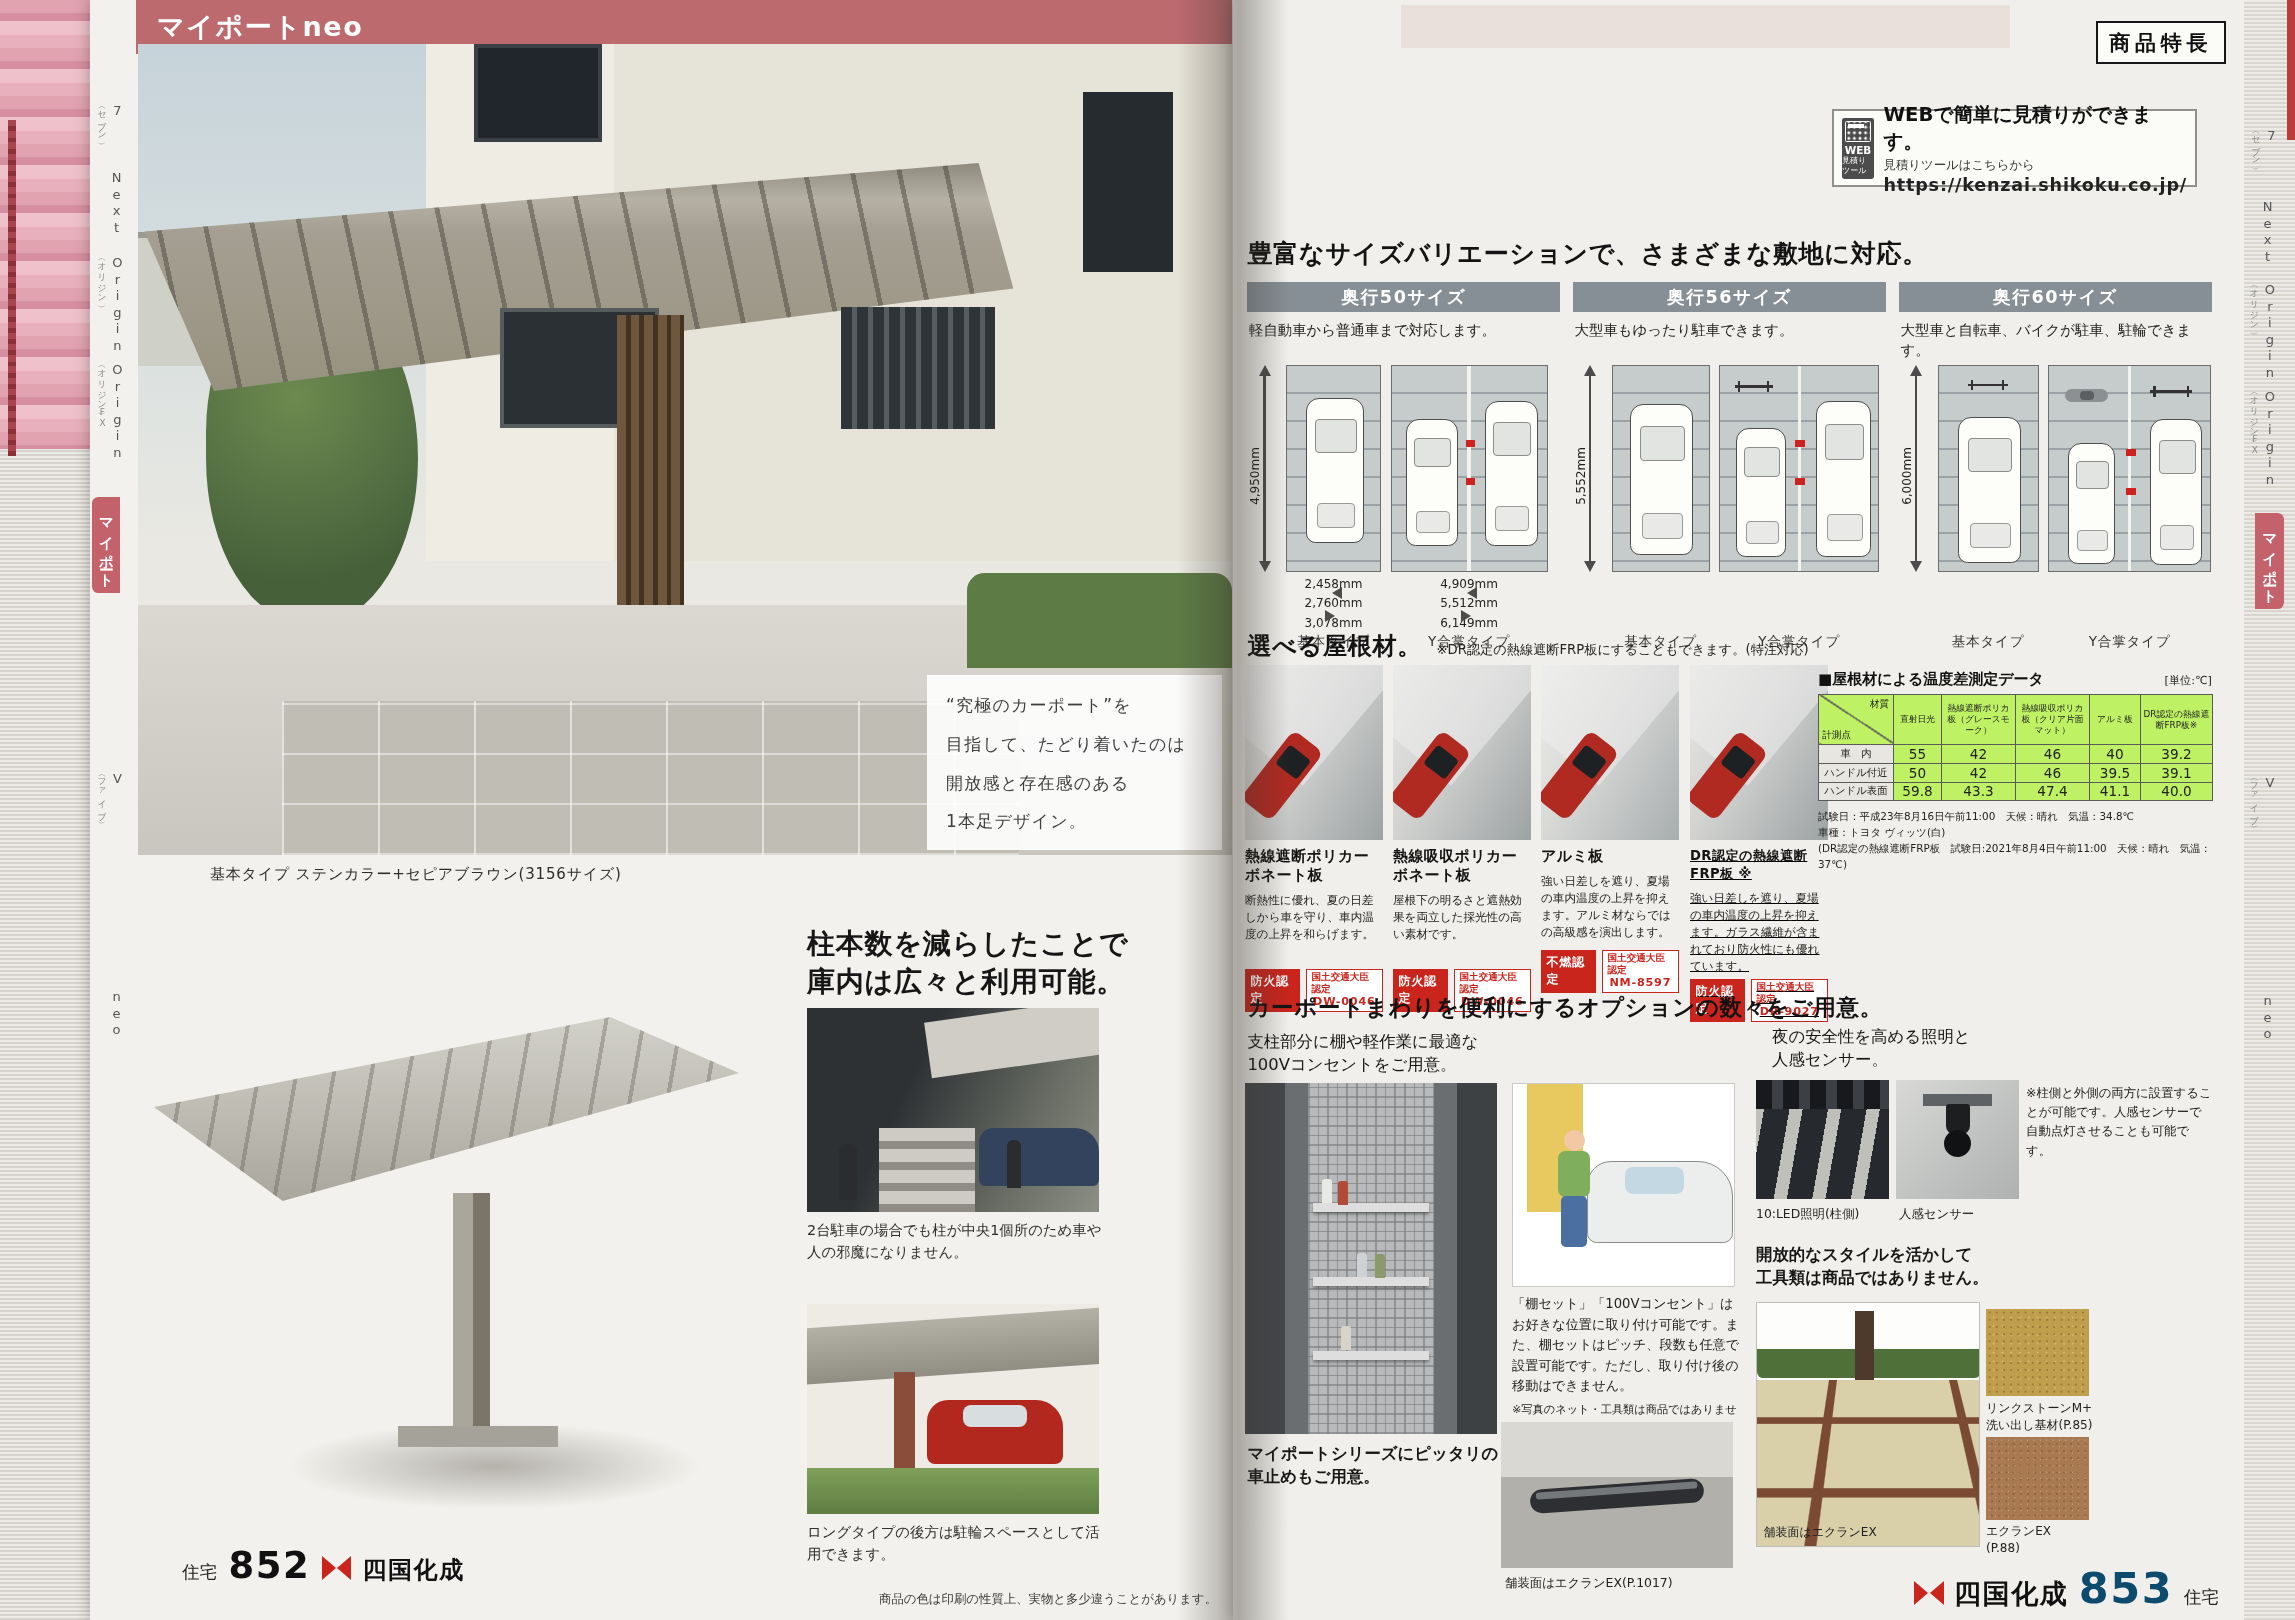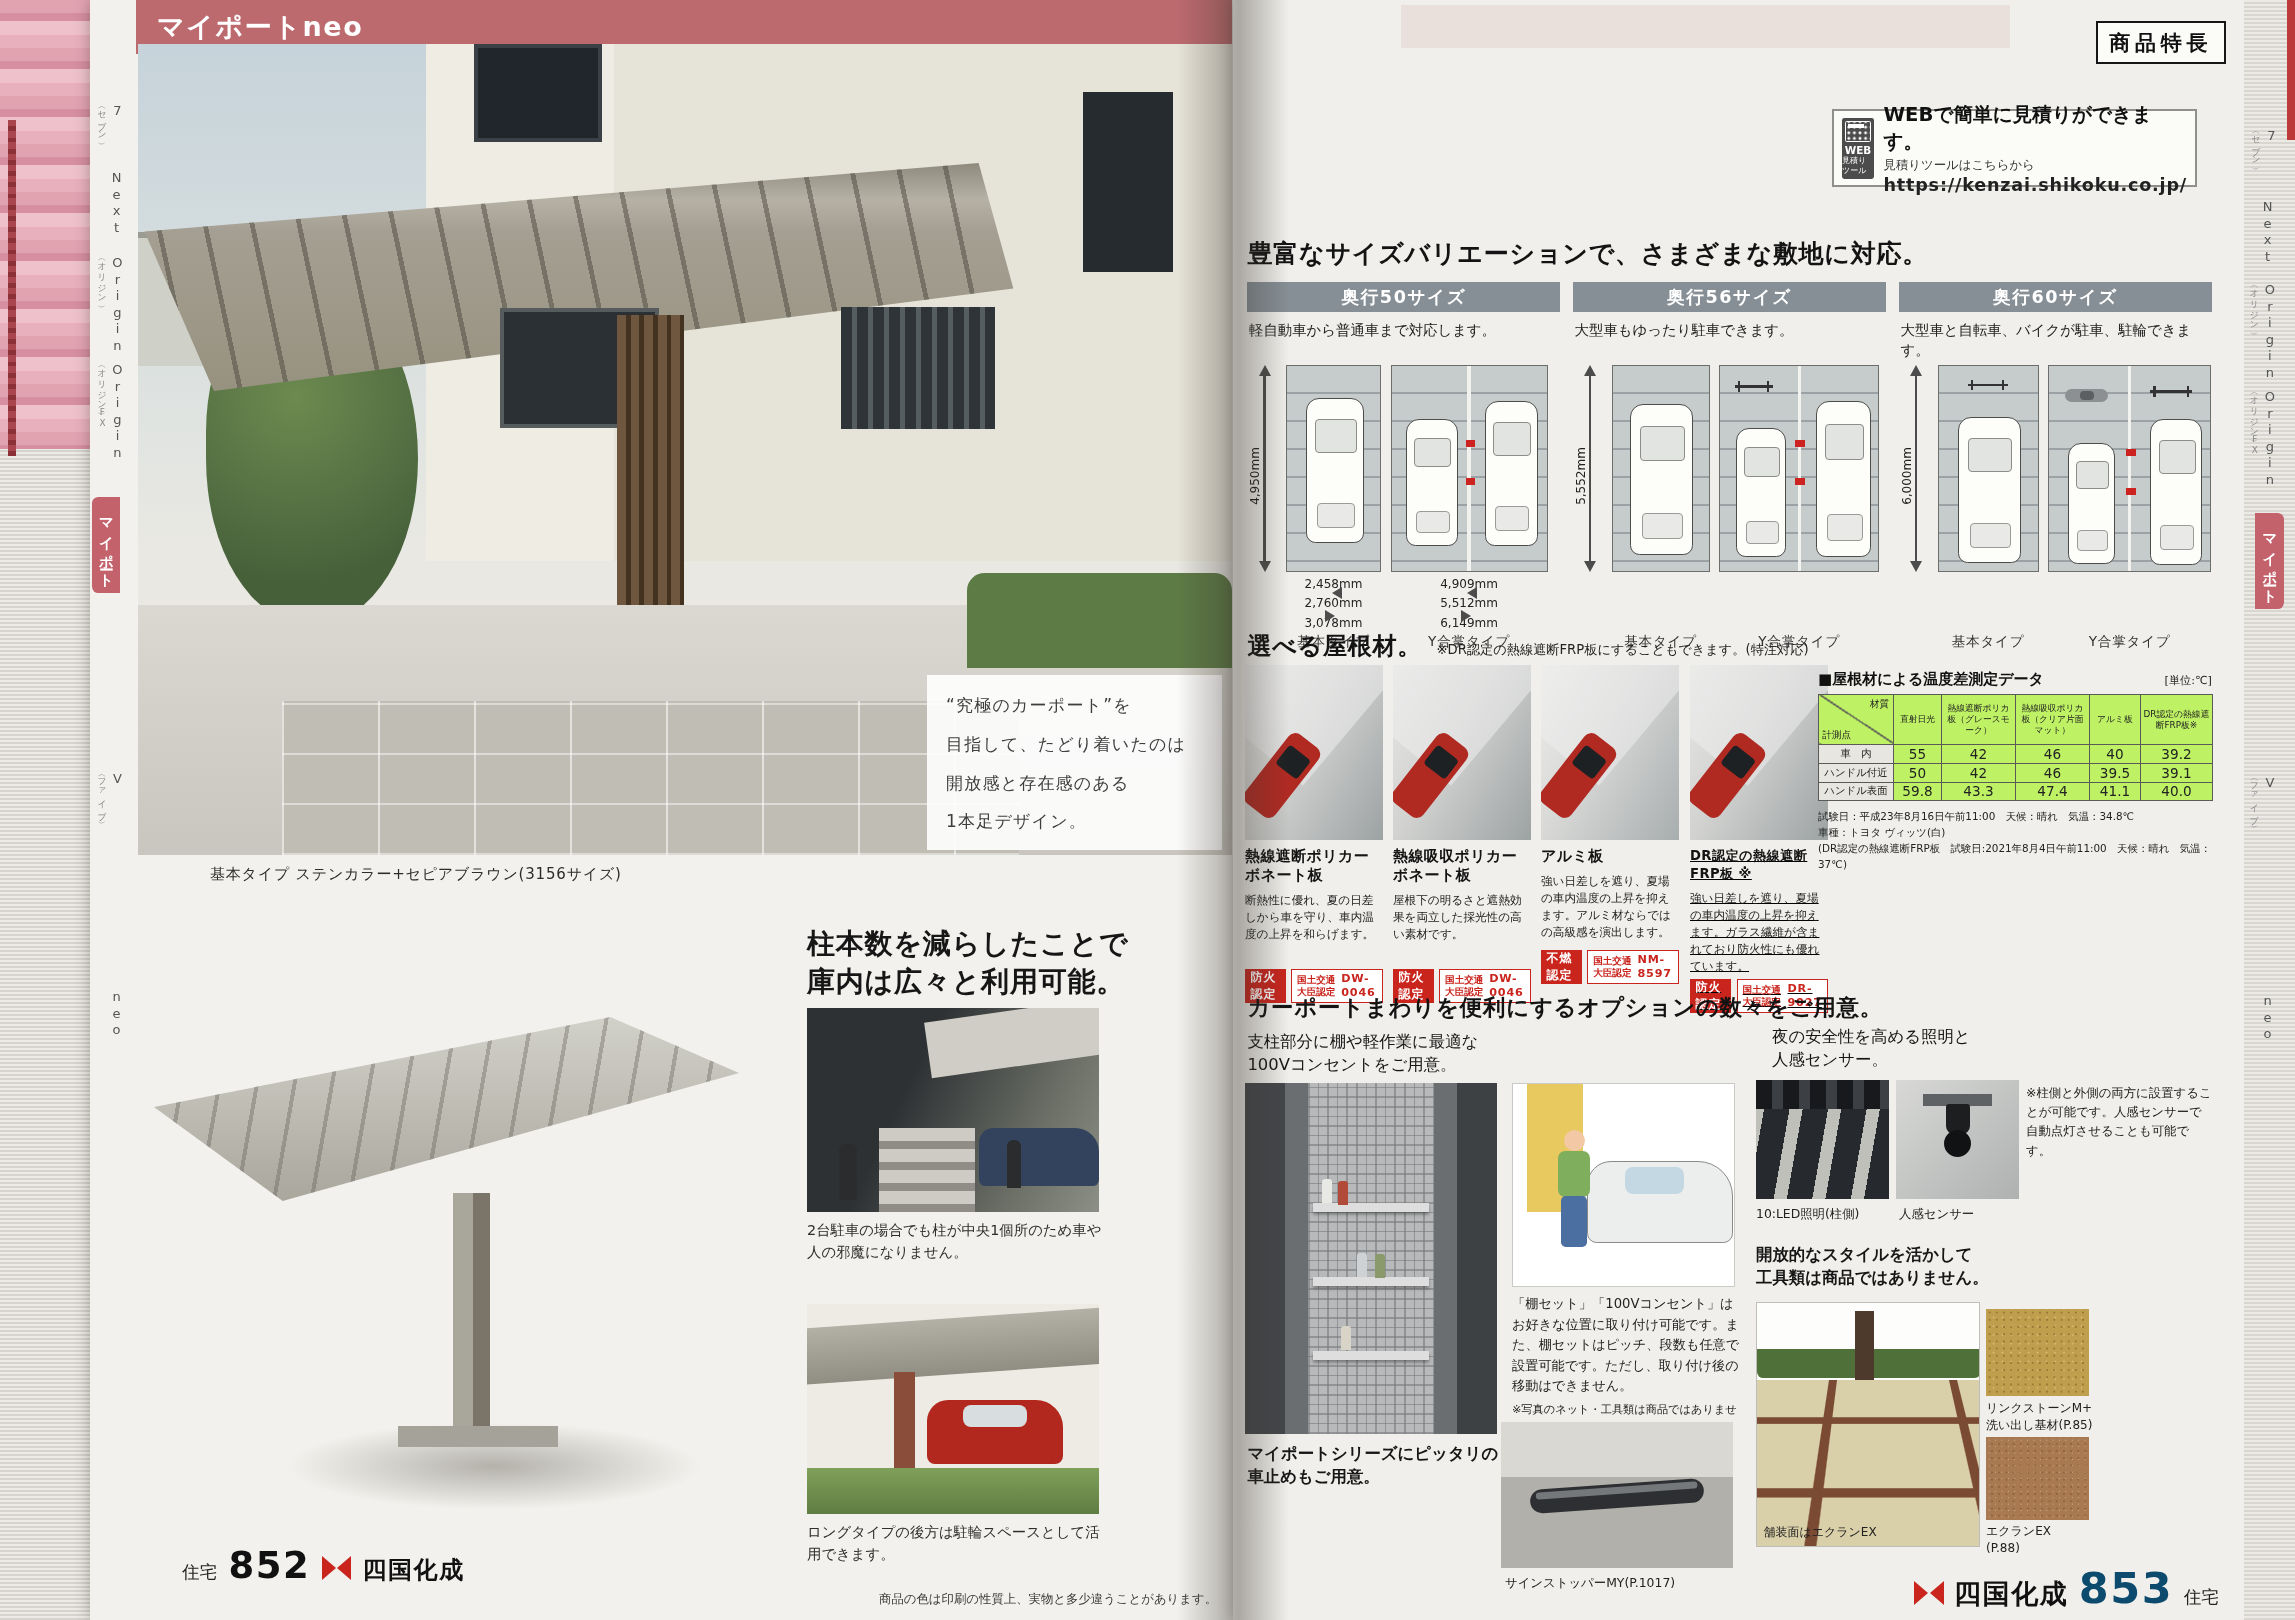--- a/index.html
+++ b/index.html
@@ -130,21 +130,21 @@
   .roofrow .note{font-size:13.2px;color:#222;}
   .mat-col{top:665px;width:138px;}
   .mat-photo{position:relative;height:175px;background:linear-gradient(120deg,#e8e8e6 0%,#d2d3d1 42%,#9da2a3 100%);overflow:hidden;}
   .mat-photo:before{content:"";position:absolute;left:-32px;top:-72px;width:160px;height:160px;background:#eceded;transform:rotate(40deg);opacity:.55;}
   .mat-car{position:absolute;left:17.6px;bottom:21px;width:38px;height:87px;background:#b02a22;border-radius:8.8px;transform:rotate(38deg);}
   .mat-car:before{content:"";position:absolute;left:5.6px;top:14.4px;width:27px;height:24px;background:#1e2123;border-radius:4px;}
   .mat-name{font-size:15px;font-weight:bold;color:#131313;margin-top:7.2px;letter-spacing:0.4px;}
   .mat-desc{font-size:11.6px;color:#222;line-height:1.48;margin-top:6.4px;min-height:74px;}
   .certs{display:flex;gap:5.6px;margin-top:3.2px;align-items:stretch;}
   .cert-red{background:#c9251d;color:#fff;font-size:12px;font-weight:bold;display:flex;align-items:center;padding:0 5.6px;letter-spacing:0.8px;}
-  .cert-bd{border:1.6px solid #c9251d;color:#c9251d;display:flex;flex-direction:row;align-items:center;justify-content:center;padding:1.6px 4.8px;line-height:1.25;background:#fff;}
+  .cert-bd{border:1.6px solid #c9251d;color:#c9251d;display:flex;flex-direction:column;align-items:center;justify-content:center;padding:1.6px 4.8px;line-height:1.25;background:#fff;}
   .cert-bd .m{font-size:9.6px;font-weight:bold;}
   .cert-bd .c{font-size:11.2px;font-weight:bold;letter-spacing:0.8px;}
   .ttl-row{display:flex;justify-content:space-between;align-items:baseline;width:394px;}
   .ttl-row .t{font-size:15px;font-weight:bold;color:#111;}
   .ttl-row .u{font-size:11.2px;color:#222;}
   table.temp{border-collapse:collapse;table-layout:fixed;width:394px;margin-top:4.8px;background:#bef264;}
   table.temp td,table.temp th{border:1.2px solid #5a5a58;color:#222;padding:0.8px 1.6px;}
   table.temp th{font-size:8.8px;font-weight:normal;line-height:1.25;}
   table.temp td.val{font-size:13.6px;text-align:center;}
   table.temp td.lab{font-size:10.4px;text-align:center;background:#e7e6e1;}
@@ -587,21 +587,21 @@
       <div class="optnote">※写真のネット・工具類は商品ではありません。</div>
     </div>
 
     <div class="a sub-hd bold" style="left:14.4px;top:1442px;">
       <div>マイポートシリーズにピッタリの</div>
       <div>車止めもご用意。</div>
     </div>
     <div class="a stopph">
       <div class="stp"></div>
     </div>
-    <div class="a photocap" style="left:272px;top:1575px;">サインストッパーMY(P.1017)</div>
+    <div class="a photocap" style="left:272px;top:1575px;">舗装面はエクランEX(P.1017)</div>
 
     <div class="a sub-hd" style="left:539px;top:1025px;">
       <div>夜の安全性を高める照明と</div>
       <div>人感センサー。</div>
     </div>
     <div class="a ledph"></div>
     <div class="a sensph">
       <div class="plate"></div>
       <div class="body"></div>
       <div class="ball"></div>

